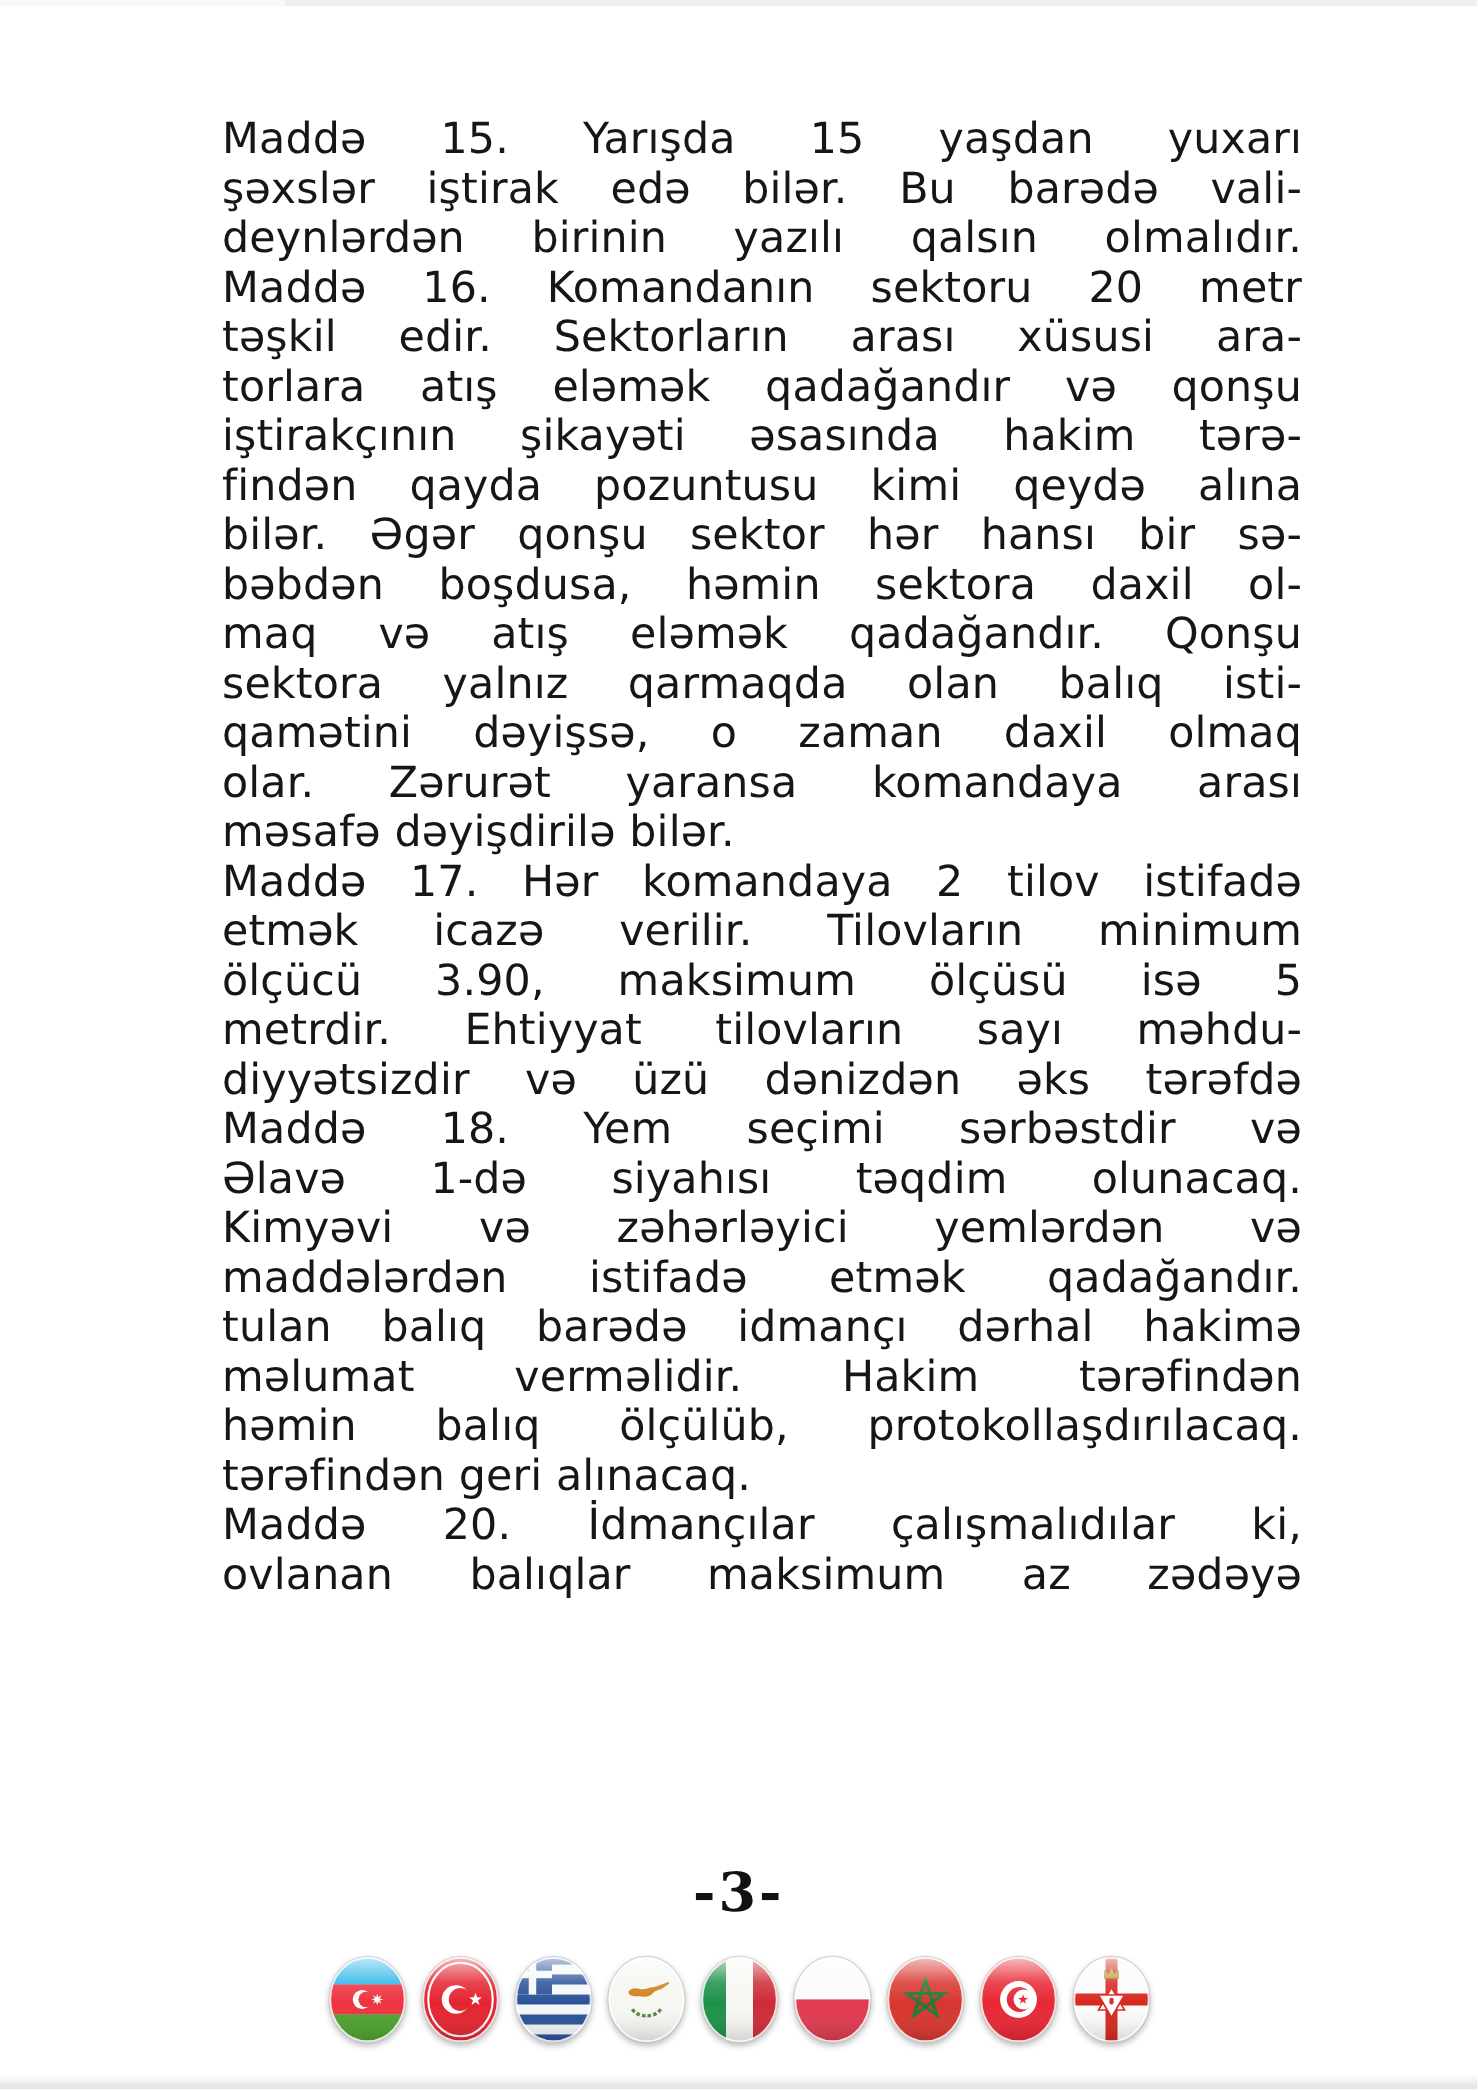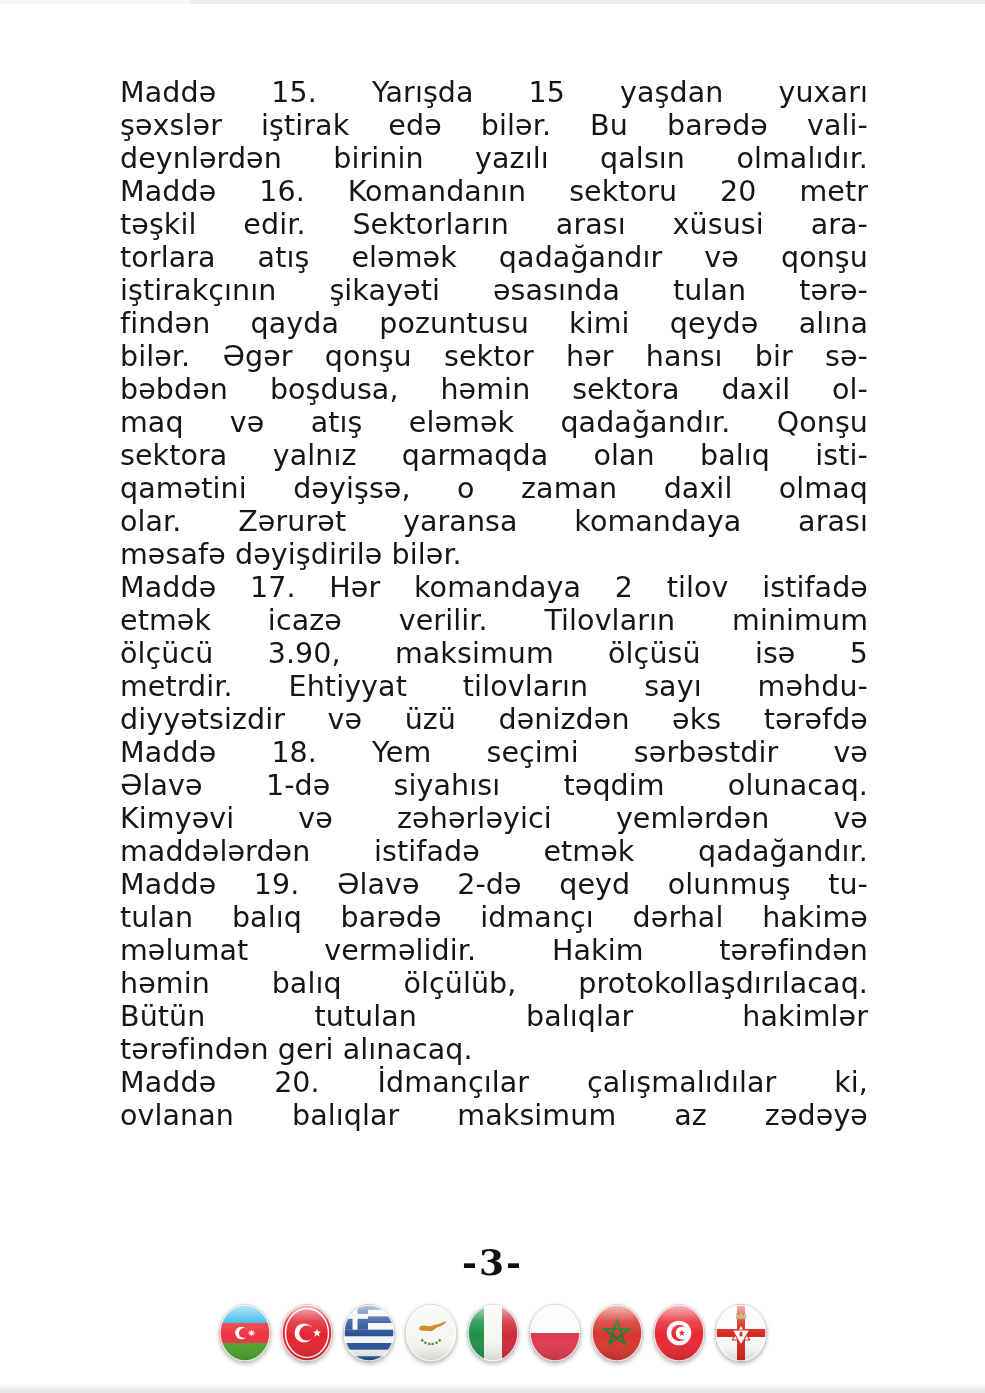--- a/index.html
+++ b/index.html
@@ -27,20 +27,21 @@
   }
   .line {
     font-size: 28.5px;
     line-height: 33px;
     height: 33px;
     letter-spacing: 0.1px;
     text-align: justify;
     text-align-last: justify;
     white-space: normal;
     overflow: hidden;
+    margin-left: 28px;
   }
   .line.para-end { text-align-last: left; }
 
   .page-number {
     position: absolute; top: 1241px; left: 0; width: 100%;
     text-align: center;
     font-family: "DejaVu Serif", serif;
     font-weight: bold;
     font-size: 36px;
     letter-spacing: 2px;
@@ -79,43 +80,41 @@
 
   <div class="top-edge"></div>
 
   <div class="doc-text">
       <div class="line">Maddə 15. Yarışda 15 yaşdan yuxarı</div>
       <div class="line">şəxslər iştirak edə bilər. Bu barədə vali-</div>
       <div class="line">deynlərdən birinin yazılı qalsın olmalıdır.</div>
       <div class="line">Maddə 16. Komandanın sektoru 20 metr</div>
       <div class="line">təşkil edir. Sektorların arası xüsusi ara-</div>
       <div class="line">torlara atış eləmək qadağandır və qonşu</div>
-      <div class="line">iştirakçının şikayəti əsasında tulan tərə-</div>
+      <div class="line">iştirakçının şikayəti əsasında hakim tərə-</div>
       <div class="line">findən qayda pozuntusu kimi qeydə alına</div>
       <div class="line">bilər. Əgər qonşu sektor hər hansı bir sə-</div>
       <div class="line">bəbdən boşdusa, həmin sektora daxil ol-</div>
       <div class="line">maq və atış eləmək qadağandır. Qonşu</div>
       <div class="line">sektora yalnız qarmaqda olan balıq isti-</div>
       <div class="line">qamətini dəyişsə, o zaman daxil olmaq</div>
       <div class="line">olar. Zərurət yaransa komandaya arası</div>
       <div class="line para-end">məsafə dəyişdirilə bilər.</div>
       <div class="line">Maddə 17. Hər komandaya 2 tilov istifadə</div>
       <div class="line">etmək icazə verilir. Tilovların minimum</div>
       <div class="line">ölçücü 3.90, maksimum ölçüsü isə 5</div>
       <div class="line">metrdir. Ehtiyyat tilovların sayı məhdu-</div>
       <div class="line">diyyətsizdir və üzü dənizdən əks tərəfdə</div>
       <div class="line">Maddə 18. Yem seçimi sərbəstdir və</div>
       <div class="line">Əlavə 1-də siyahısı təqdim olunacaq.</div>
       <div class="line">Kimyəvi və zəhərləyici yemlərdən və</div>
       <div class="line">maddələrdən istifadə etmək qadağandır.</div>
-      <div class="line">Maddə 19. Əlavə 2-də qeyd olunmuş tu-</div>
       <div class="line">tulan balıq barədə idmançı dərhal hakimə</div>
       <div class="line">məlumat verməlidir. Hakim tərəfindən</div>
       <div class="line">həmin balıq ölçülüb, protokollaşdırılacaq.</div>
-      <div class="line">Bütün tutulan balıqlar hakimlər</div>
       <div class="line para-end">tərəfindən geri alınacaq.</div>
       <div class="line">Maddə 20. İdmançılar çalışmalıdılar ki,</div>
       <div class="line">ovlanan balıqlar maksimum az zədəyə</div>
     </div>
 
   <div class="page-number">-3-</div>
 
   <div class="flags-row">
 
     <span class="flag" title="Azerbaijan">

